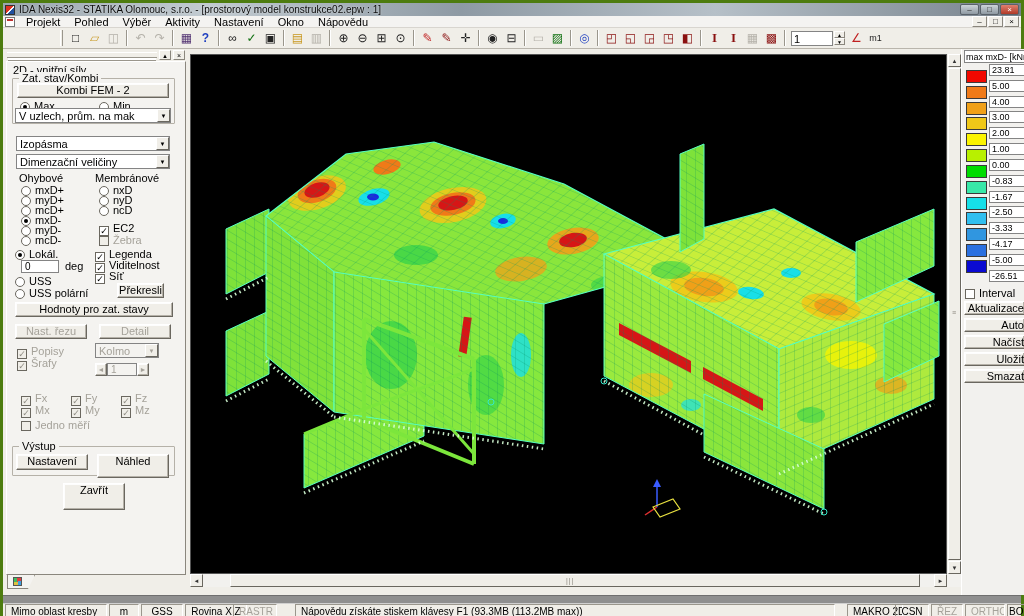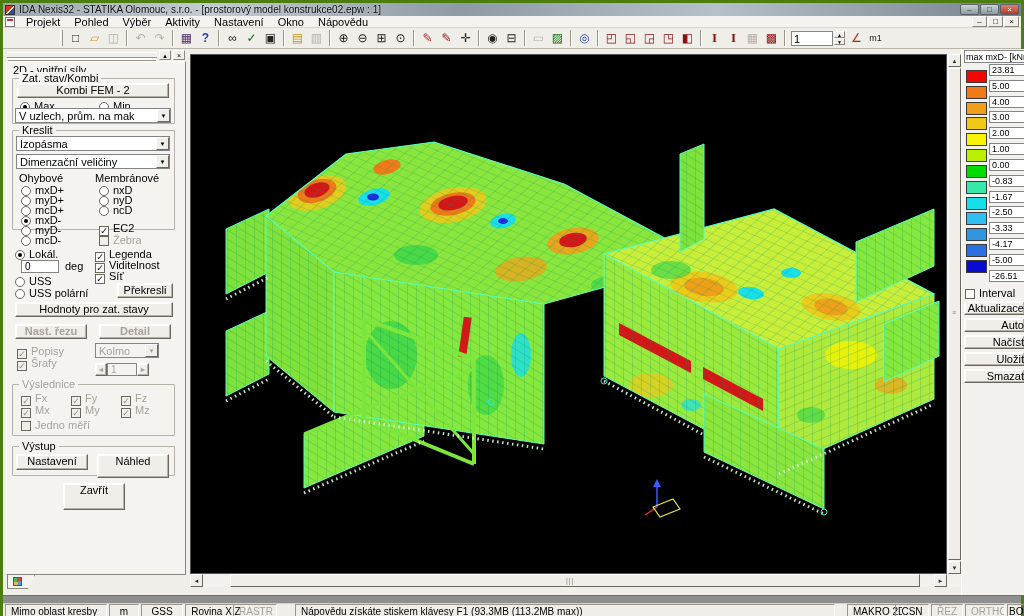--- a/index.html
+++ b/index.html
@@ -54,21 +54,21 @@
   #dockhead .dkbtn { position:absolute; top:0; width:12px; height:10px; font-size:7px; line-height:9px; text-align:center;
     background:#f0eee8; border:1px solid; border-color:#fff #8a867d #8a867d #fff; }
 
   #panel { position:absolute; left:3px; top:58px; width:180px; height:514px; background:#f4f3f0;
     border:1px solid; border-color:#fff #8a867d #8a867d #fff; font-size:11px; }
   #panel .abs { position:absolute; }
   .group { position:absolute; border:1px solid #b5b1a8; border-radius:1px; }
   .grouplabel { position:absolute; top:-7px; left:6px; background:#f4f3f0; padding:0 3px; font-size:11px; }
   .btn { background:#f0eee8; border:1px solid; border-color:#fff #6a675f #6a675f #fff;
     box-shadow:inset -1px -1px 0 #b5b1a8, inset 1px 1px 0 #fdfdfd; text-align:center; font-size:11px; }
-  .btn.dis { color:#a5a29a;font-weight:bold; }
+  .btn.dis { color:#a5a29a; }
   .radio { display:inline-block; width:10px; height:10px; border-radius:50%; background:#fff;
     border:1px solid #6a675f; vertical-align:-2px; margin-right:4px; position:relative; }
   .radio.sel::after { content:""; position:absolute; left:2px; top:2px; width:4px; height:4px; border-radius:50%; background:#000; }
   .check { display:inline-block; width:10px; height:10px; background:#fff; border:1px solid #6a675f;
     vertical-align:-2px; margin-right:4px; font-size:9px; line-height:9px; text-align:center; }
   .check.on::after { content:"✓"; }
   .check.dis { background:#f0eee8; color:#8f8c84; }
   .dis-t { color:#a5a29a; }
   .combo { position:absolute; background:#fff; border:1px solid #848484; height:15px; padding:1px 14px 1px 3px; overflow:hidden; white-space:nowrap; }
   .combo .dd { position:absolute; right:0; top:0; width:13px; height:13px; background:#f0eee8;
@@ -279,23 +279,20 @@
     <div class="abs" style="left:6px;top:2px">2D - vnitřní síly</div>
 
     <div class="group" style="left:5px;top:16px;width:163px;height:46px">
       <span class="grouplabel">Zat. stav/Kombi</span>
     </div>
     <div class="btn abs" style="left:10px;top:21px;width:152px;height:15px">Kombi FEM - 2</div>
     <div class="abs" style="left:13px;top:38px"><span class="radio sel"></span><span>Max</span></div>
     <div class="abs" style="left:92px;top:38px"><span class="radio"></span><span>Min</span></div>
     <div class="combo" style="left:8px;top:46px;width:156px"><span>V uzlech, prům. na mak</span><span class="dd">▼</span></div>
 
-    <div class="group" style="left:5px;top:68px;width:163px;height:100px">
-      <span class="grouplabel">Kreslit</span>
-    </div>
     <div class="combo" style="left:9px;top:74px;width:154px"><span>Izopásma</span><span class="dd">▼</span></div>
     <div class="combo" style="left:9px;top:92px;width:154px"><span>Dimenzační veličiny</span><span class="dd">▼</span></div>
     <div class="abs" style="left:12px;top:110px">Ohybové</div>
     <div class="abs" style="left:88px;top:110px">Membránové</div>
     <div class="abs" style="left:14px;top:122px"><span class="radio"></span><span>mxD+</span></div>
     <div class="abs" style="left:14px;top:132px"><span class="radio"></span><span>myD+</span></div>
     <div class="abs" style="left:14px;top:142px"><span class="radio"></span><span>mcD+</span></div>
     <div class="abs" style="left:14px;top:152px"><span class="radio sel"></span><span>mxD-</span></div>
     <div class="abs" style="left:14px;top:162px"><span class="radio"></span><span>myD-</span></div>
     <div class="abs" style="left:14px;top:172px"><span class="radio"></span><span>mcD-</span></div>
@@ -306,37 +303,34 @@
     <div class="abs dis-t" style="left:92px;top:172px"><span class="check dis"></span><span>Žebra</span></div>
 
     <div class="abs" style="left:8px;top:186px"><span class="radio sel"></span><span>Lokál.</span></div>
     <div class="abs" style="left:88px;top:186px"><span class="check on"></span><span>Legenda</span></div>
     <div class="field abs" style="left:14px;top:198px;width:38px;height:13px;font-size:10px;line-height:10px">0</div>
     <div class="abs" style="left:58px;top:198px">deg</div>
     <div class="abs" style="left:88px;top:197px"><span class="check on"></span><span>Viditelnost</span></div>
     <div class="abs" style="left:88px;top:208px"><span class="check on"></span><span>Síť</span></div>
     <div class="abs" style="left:8px;top:213px"><span class="radio"></span><span>USS</span></div>
     <div class="abs" style="left:8px;top:225px"><span class="radio"></span><span>USS polární</span></div>
-    <div class="btn abs" style="left:110px;top:221px;width:56px;height:15px">Překresli</div>
+    <div class="btn abs" style="left:110px;top:221px;width:47px;height:15px">Překresli</div>
     <div class="btn abs" style="left:8px;top:240px;width:158px;height:15px">Hodnoty pro zat. stavy</div>
 
     <div class="btn abs dis" style="left:8px;top:262px;width:72px;height:15px">Nast. řezu</div>
     <div class="btn abs dis" style="left:92px;top:262px;width:72px;height:15px">Detail</div>
     <div class="abs dis-t" style="left:10px;top:283px"><span class="check on dis"></span><span>Popisy</span></div>
     <div class="combo dis" style="left:88px;top:281px;width:64px"><span>Kolmo</span><span class="dd">▼</span></div>
     <div class="abs dis-t" style="left:10px;top:295px"><span class="check on dis"></span><span>Šrafy</span></div>
     <div class="abs" style="left:88px;top:301px;display:flex">
       <span class="btn dis" style="width:12px;height:13px;font-size:7px;line-height:11px">◄</span>
       <span class="field dis-t" style="width:30px;height:13px;background:#f4f3f0;font-size:10px;line-height:10px">1</span>
       <span class="btn dis" style="width:12px;height:13px;font-size:7px;line-height:11px">►</span>
     </div>
 
-    <div class="group" style="left:5px;top:322px;width:163px;height:52px">
-      <span class="grouplabel dis-t">Výslednice</span>
-    </div>
     <div class="abs dis-t" style="left:14px;top:330px"><span class="check on dis"></span><span>Fx</span></div>
     <div class="abs dis-t" style="left:64px;top:330px"><span class="check on dis"></span><span>Fy</span></div>
     <div class="abs dis-t" style="left:114px;top:330px"><span class="check on dis"></span><span>Fz</span></div>
     <div class="abs dis-t" style="left:14px;top:342px"><span class="check on dis"></span><span>Mx</span></div>
     <div class="abs dis-t" style="left:64px;top:342px"><span class="check on dis"></span><span>My</span></div>
     <div class="abs dis-t" style="left:114px;top:342px"><span class="check on dis"></span><span>Mz</span></div>
     <div class="abs dis-t" style="left:14px;top:357px"><span class="check dis"></span><span>Jedno měří</span></div>
 
     <div class="group" style="left:5px;top:384px;width:163px;height:30px">
       <span class="grouplabel">Výstup</span>

